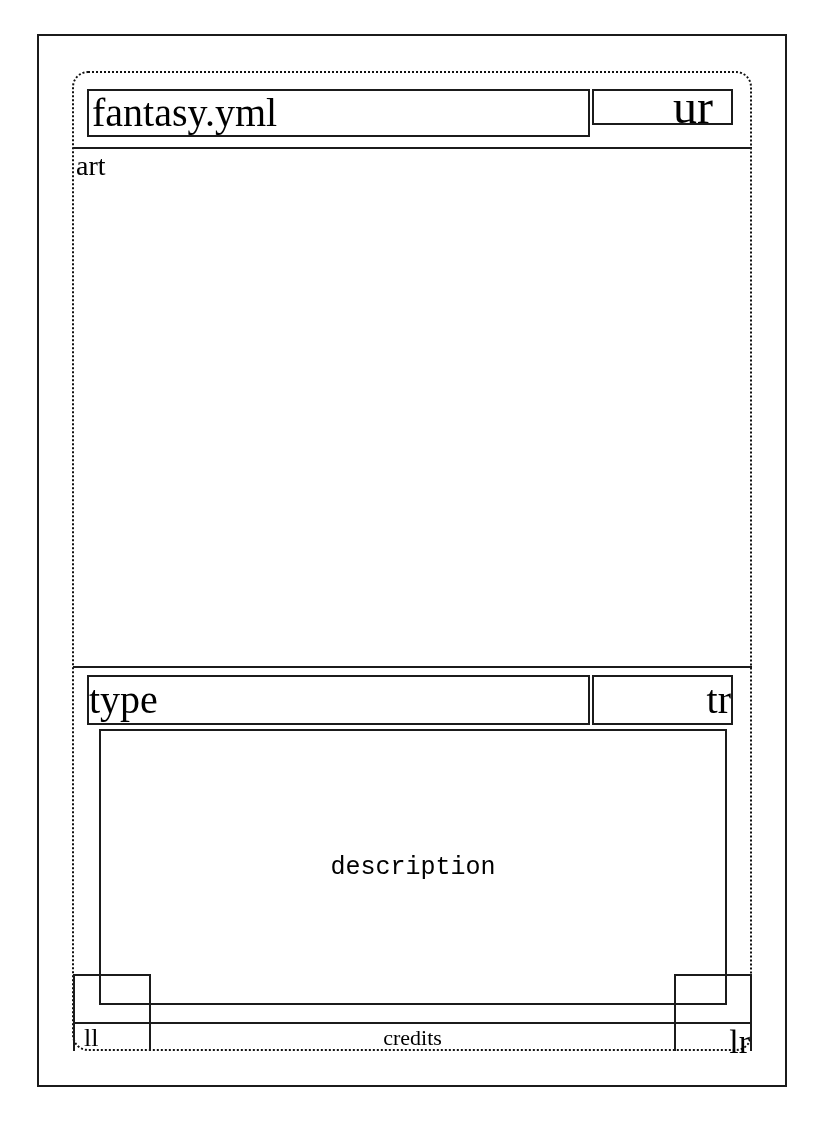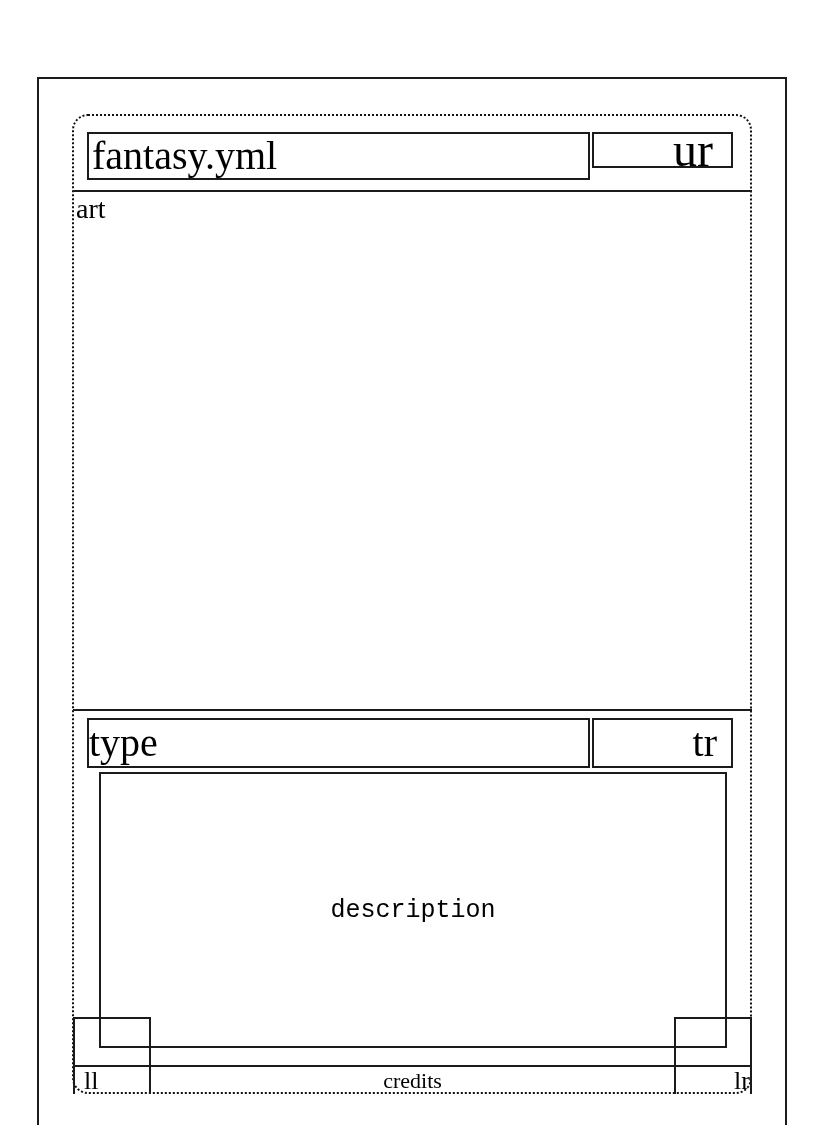--- a/index.html
+++ b/index.html
@@ -9,21 +9,21 @@
   }
   .page {
     position: relative;
     width: 825px;
     height: 1125px;
     background: #ffffff;
     font-family: "Liberation Serif", "DejaVu Serif", serif;
     color: #000000;
     overflow: hidden;
   }
-  .abs { position: absolute; box-sizing: border-box; margin-top: 43px; }
+  .abs { position: absolute; box-sizing: border-box; }
 
   .card-border {
     left: 37px; top: 34px; width: 750px; height: 1053px;
     border: 2.5px solid #1b1b1b;
   }
   .dotted-frame {
     left: 72px; top: 71px; width: 680px; height: 980px;
     border: 2px dotted #111111;
     border-radius: 16px;
   }
@@ -54,21 +54,21 @@
     left: 87px; top: 675px; width: 503px; height: 50px;
     border: 2px solid #1b1b1b;
     display: flex; align-items: center;
     padding-left: 0;
     font-size: 40px; line-height: 1;
   }
   .tr-box {
     left: 592px; top: 675px; width: 141px; height: 50px;
     border: 2px solid #1b1b1b;
     display: flex; align-items: center; justify-content: flex-end;
-    padding-right: 14px;
+    padding-right: 0;
     font-size: 40px; line-height: 1;
     overflow: hidden;
   }
   .desc-box {
     left: 99px; top: 729px; width: 628px; height: 276px;
     border: 2px solid #1b1b1b;
     display: flex; align-items: center; justify-content: center;
     font-size: 25px; line-height: 1; font-family: Liberation Mono, monospace;
   }
   .ll-box {
@@ -87,21 +87,21 @@
     display: flex; align-items: flex-end; justify-content: center;
     padding-bottom: 2px;
     font-size: 22px; line-height: 1;
   }
   .ll-label {
     left: 76px; top: 1025px;
     font-size: 26px; line-height: 1; padding-left: 8px;
   }
   .lr-label {
     right: 75px; top: 1025px;
-    font-size: 26px; line-height: 1;
+    font-size: 34px; line-height: 1;
     text-align: right;
     font-family: Liberation Serif, serif;
   }
 </style>
 </head>
 <body>
 
 <div class="page">
 
   <div class="abs card-border"></div>

